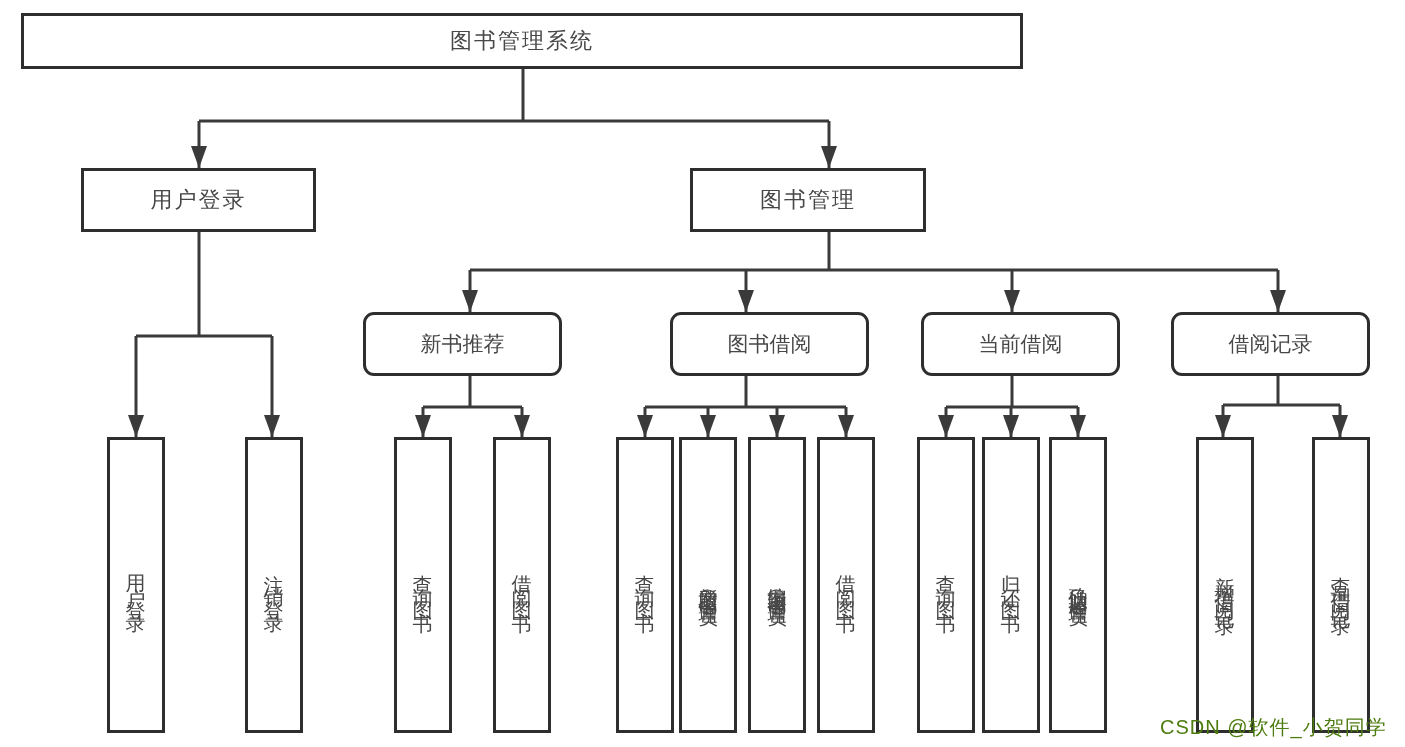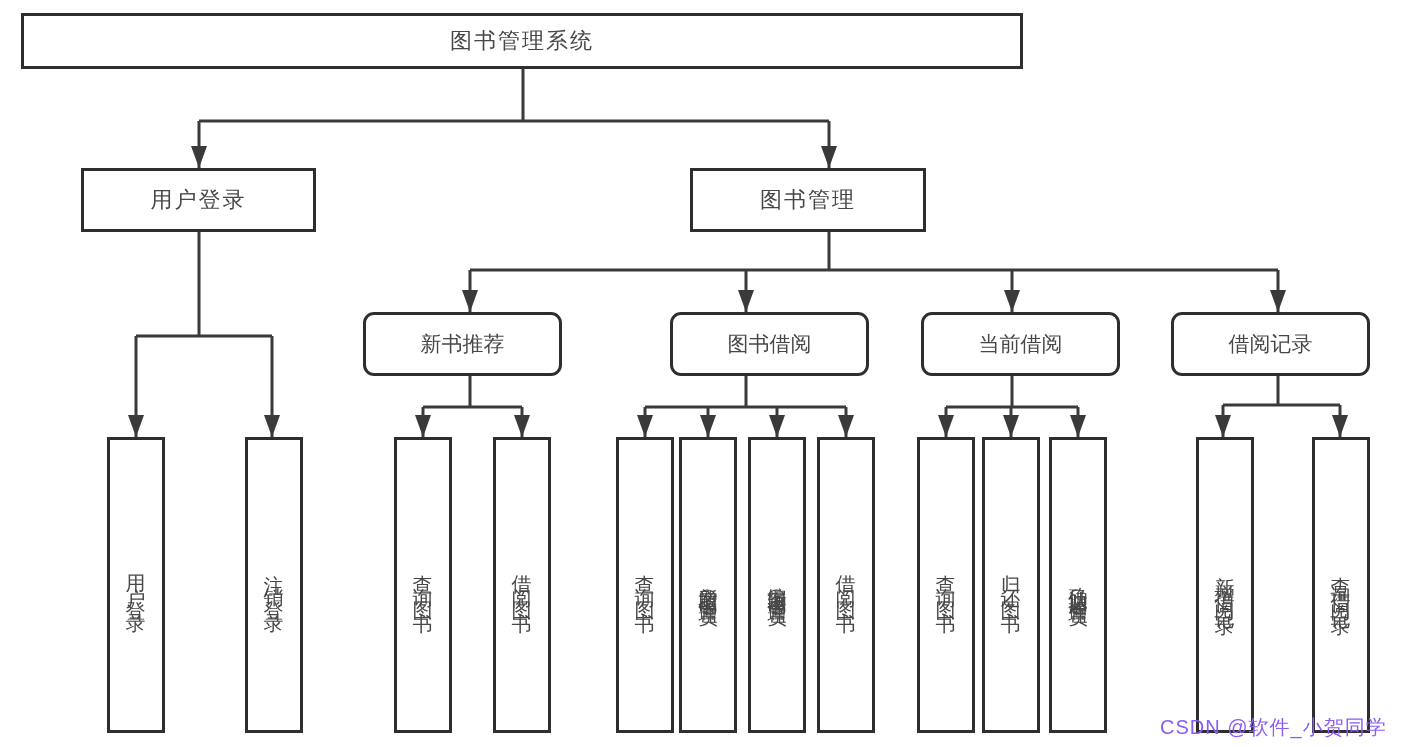--- a/index.html
+++ b/index.html
@@ -34,21 +34,21 @@
     line-height:52px;
     justify-content:flex-start;
     display:block;
   }
   .leaf.len6{letter-spacing:8px;}
   .leaf.len9{letter-spacing:3px;font-size:19px;}
   .watermark{
     position:absolute;
     left:1160px;top:714px;
     font-size:20px;
-    color:#8b5cf6;
+    color:#4d7c0f;
     z-index:3;
     white-space:nowrap;
     letter-spacing:1px;
   }
 </style>
 </head>
 <body>
 
 <div class="canvas">
 

